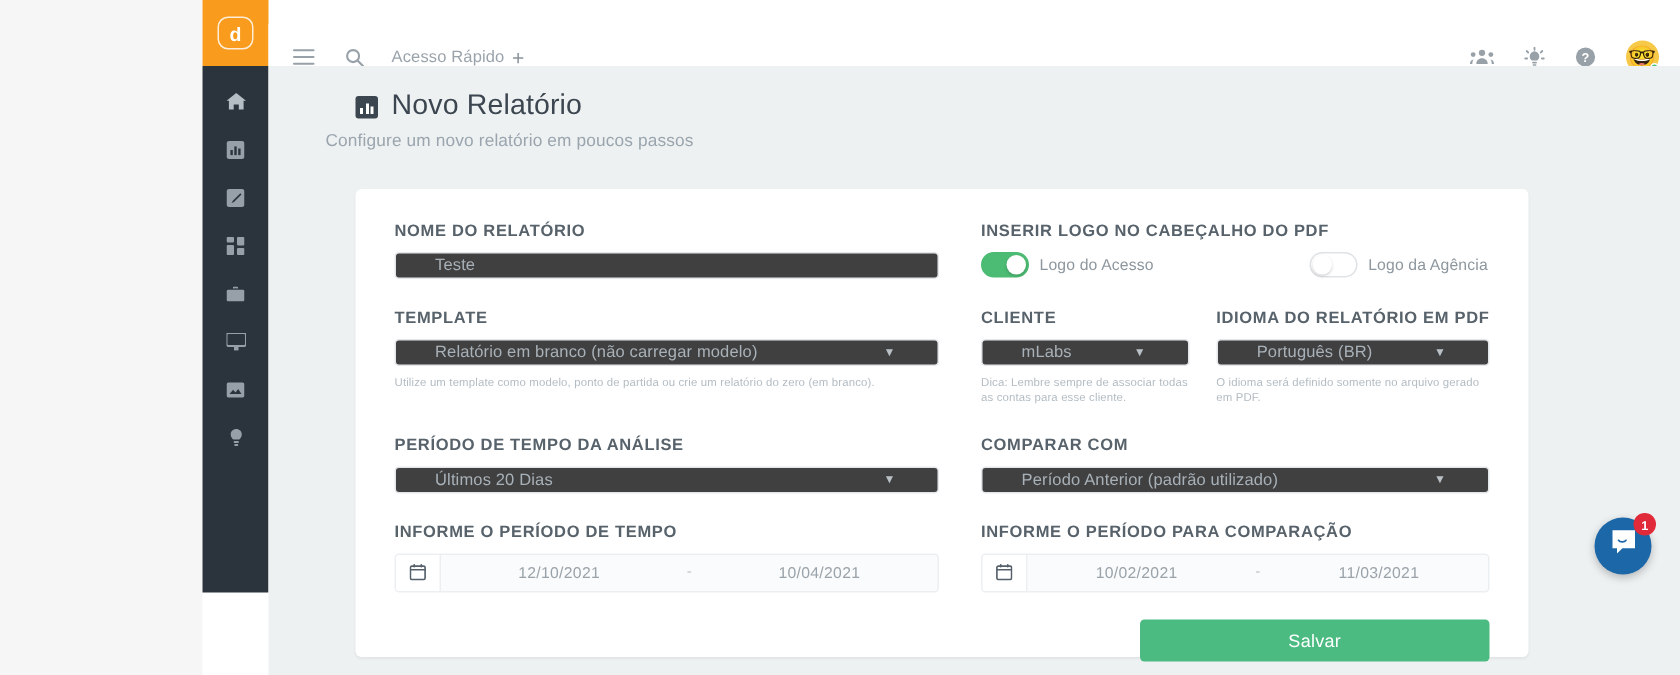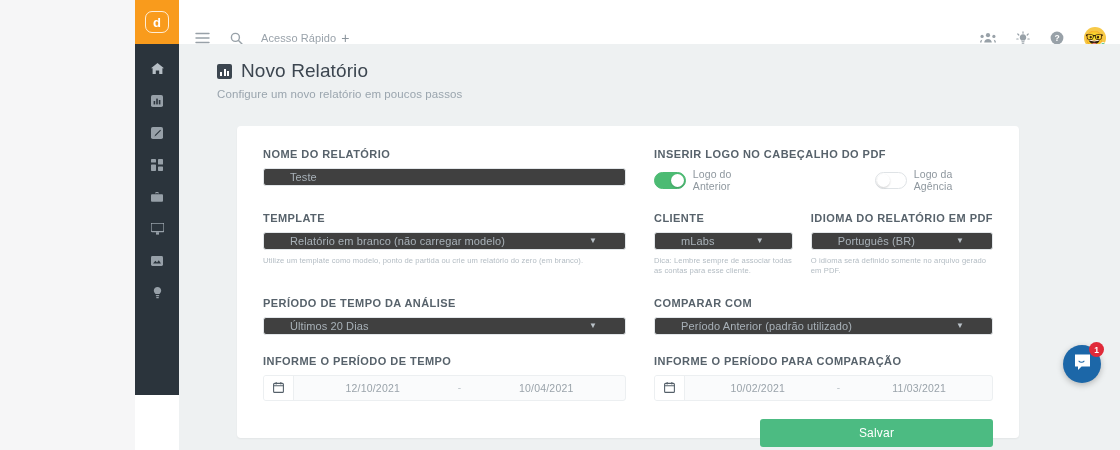--- a/index.html
+++ b/index.html
@@ -88,20 +88,21 @@
     position: absolute; left: 44px; top: 44px;
     width: 941px; height: 406px;
     background: #eef1f2;
   }
 
   .page-head { padding: 16px 0 0 38px; }
   .page-title {
     display: flex; align-items: center; gap: 9px;
     color: #3c4650; font-size: 19px; font-weight: 400;
     letter-spacing: .1px;
+    margin-left: 20px;
   }
   .title-icon {
     width: 15px; height: 15px; border-radius: 2px;
     background: #3c4650;
     display: flex; align-items: flex-end; justify-content: center;
     gap: 1.5px; padding-bottom: 3px;
   }
   .title-icon i { display:block; width: 2px; background: #ffffff; }
   .title-icon i:nth-child(1){ height: 4px; }
   .title-icon i:nth-child(2){ height: 7px; }
@@ -369,21 +370,21 @@
               <span>Teste</span>
             </div>
           </div>
           <div class="fld">
             <div class="lbl">INSERIR LOGO NO CABEÇALHO DO PDF</div>
             <div class="toggle-row">
               <span class="tgl-wrap">
                 <span class="tgl on">
                     <span class="knob"></span>
                   </span>
-                <span class="tgl-lbl">Logo do Anterior</span>
+                <span class="tgl-lbl">Logo do Acesso</span>
               </span>
               <span class="tgl-wrap second">
                 <span class="tgl">
                     <span class="knob"></span>
                   </span>
                 <span class="tgl-lbl">Logo da Agência</span>
               </span>
             </div>
           </div>
         </div>

